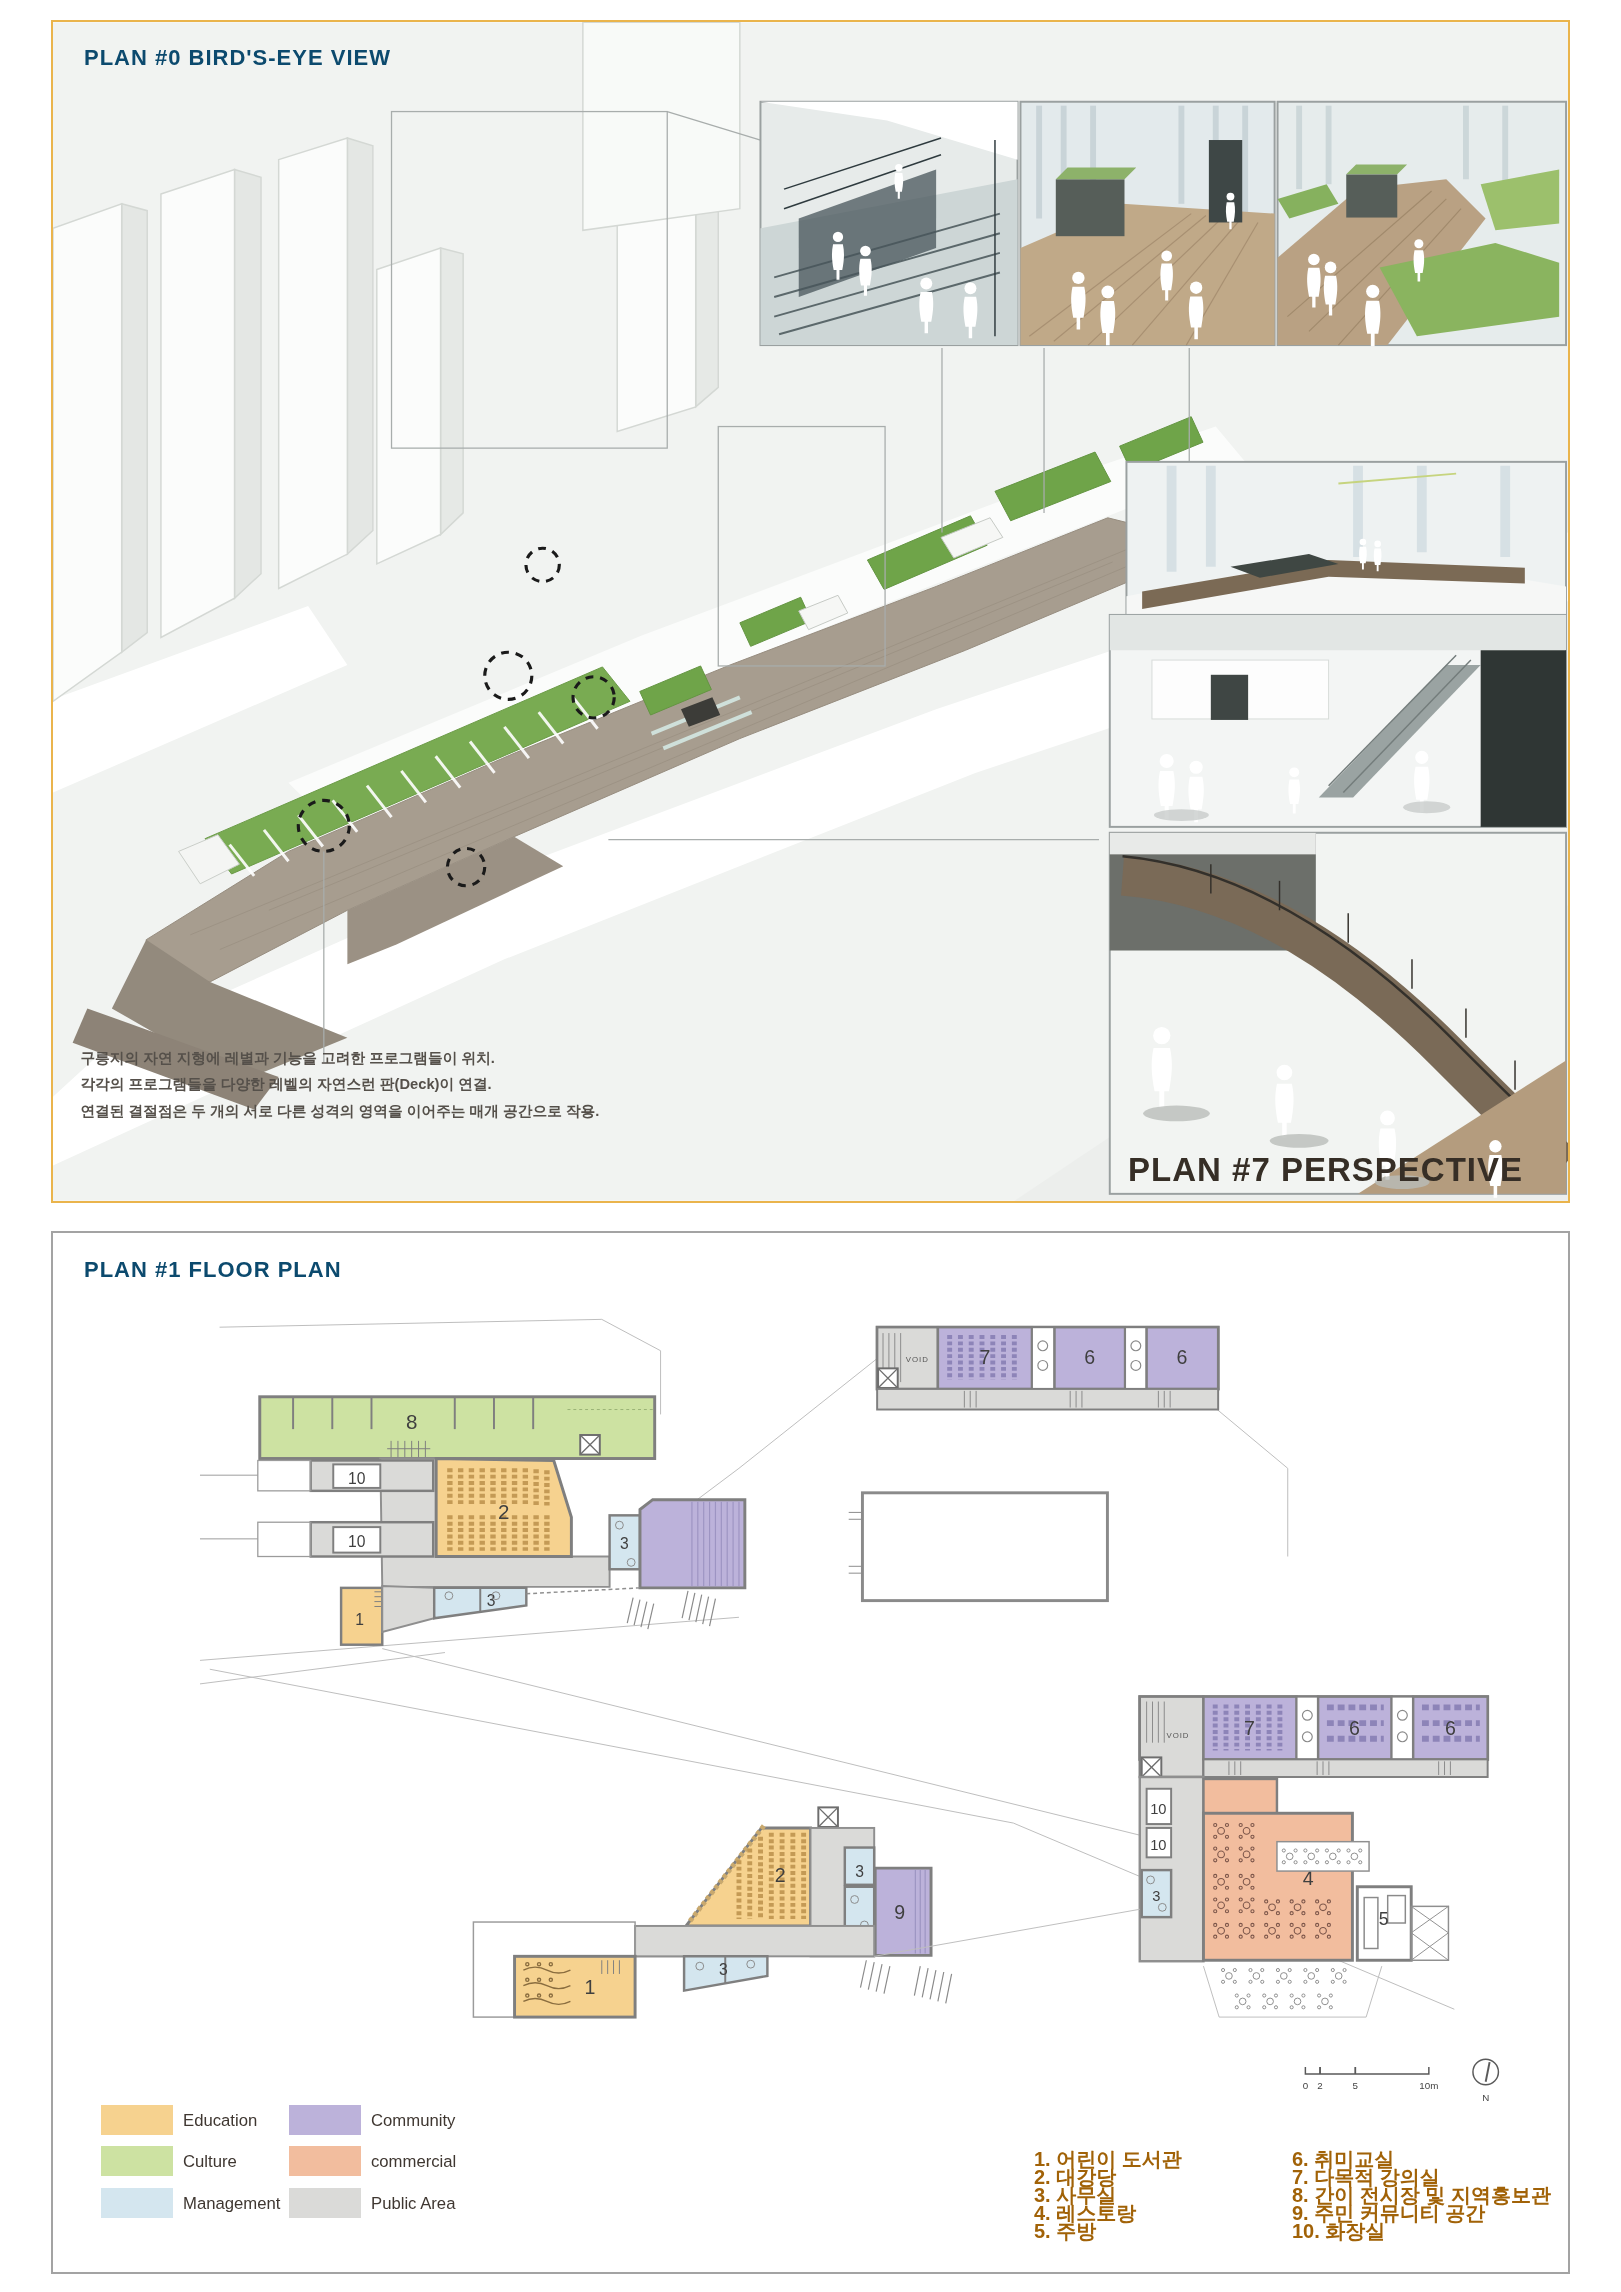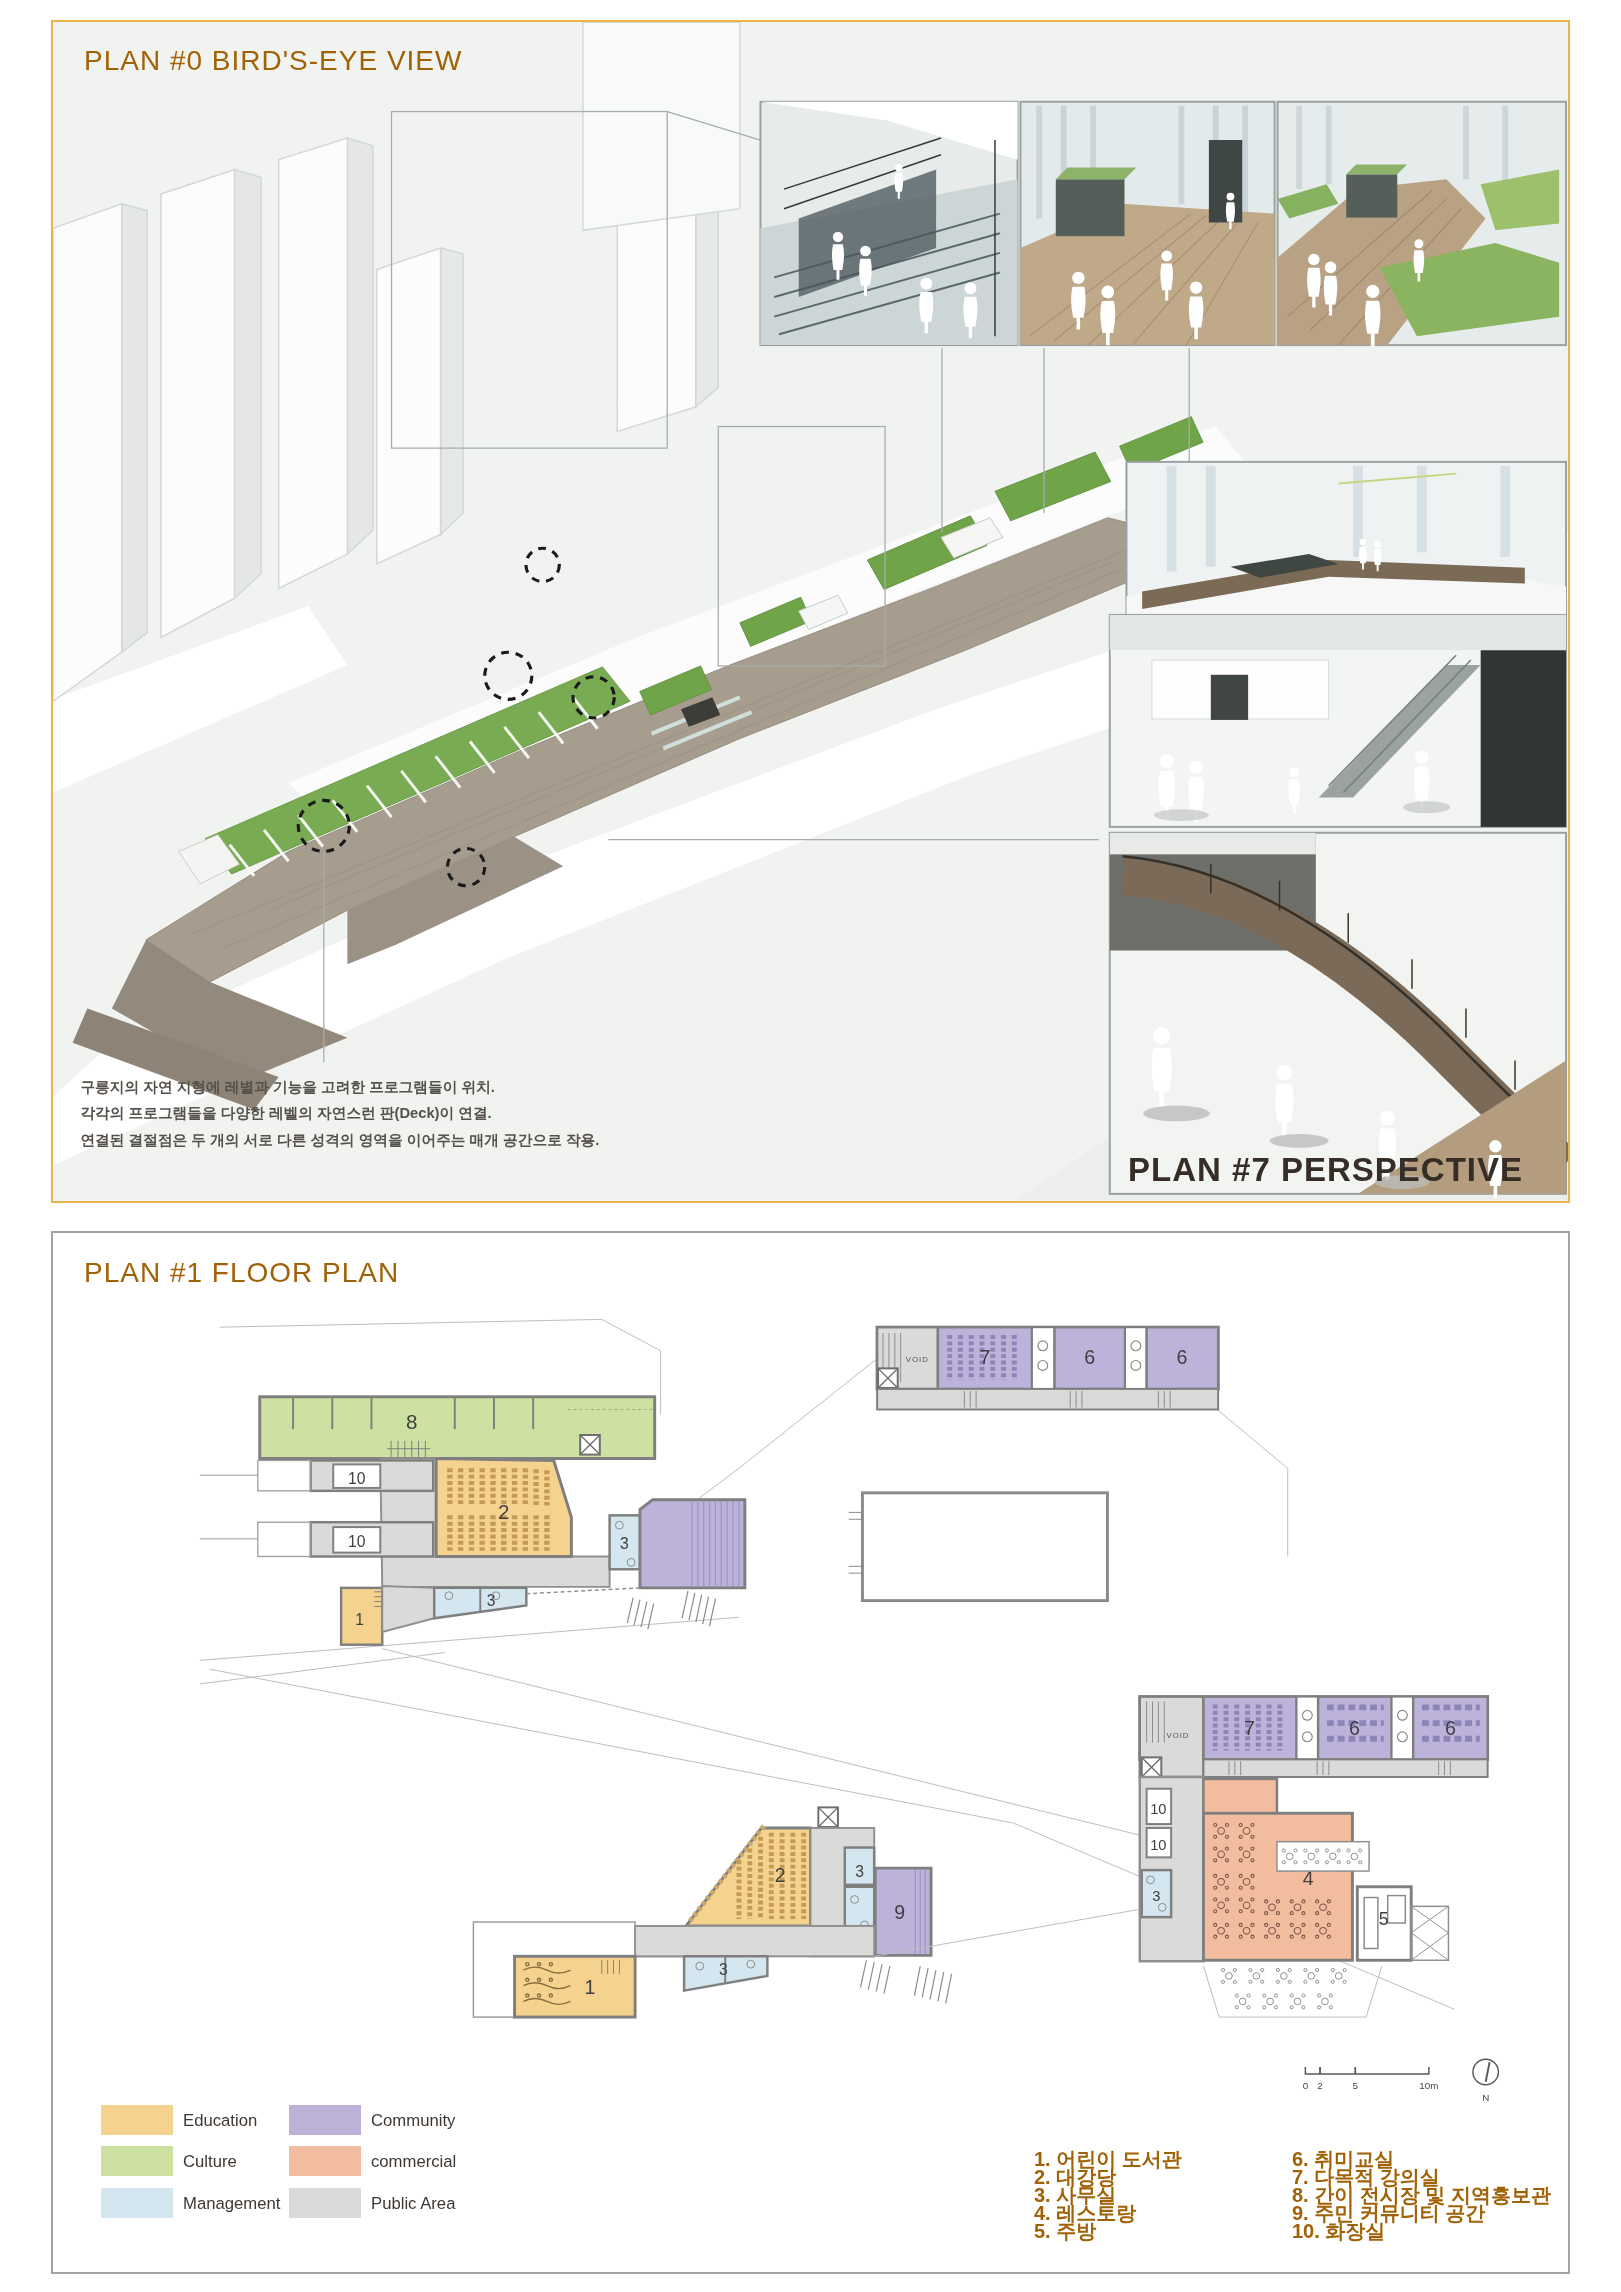--- a/index.html
+++ b/index.html
@@ -1,27 +1,27 @@
 <!DOCTYPE html>
 <html><head>
 <meta charset="utf-8">
 <style>
   html,body{margin:0;padding:0;background:#fff;}
   .page{position:relative;width:1621px;height:2293px;background:#fff;overflow:hidden;
         font-family:"Liberation Sans",sans-serif;}
   .panel{position:absolute;background:#fff;box-sizing:border-box;}
   .panel-top{left:51px;top:19.6px;width:1519px;height:1183px;border:2.9px solid #eab44c;}
   .panel-bottom{left:51px;top:1231px;width:1519px;height:1043px;border:2px solid #a3a3a3;padding-left:8px;}
-  .panel-title{position:absolute;left:31px;top:23.5px;font-size:28px;font-weight:normal;
-               letter-spacing:1px;color:#a16207;z-index:30;white-space:nowrap;}
+  .panel-title{position:absolute;left:31px;top:23.5px;font-size:22px;font-weight:bold;
+               letter-spacing:1px;color:#0c4a6e;z-index:30;white-space:nowrap;}
   .fillsvg{position:absolute;left:0;top:0;width:100%;height:100%;}
   .cap{position:absolute;color:#55504a;font-size:14.7px;font-weight:600;line-height:26.5px;z-index:25;}
   .cap-top{left:755px;top:321px;width:686px;text-align:center;line-height:19.6px;}
   .cap-mid{left:549px;top:829px;width:496px;text-align:right;}
-  .cap-bottom{left:27.4px;top:1052px;width:549px;text-align:left;}
+  .cap-bottom{left:27.4px;top:1023px;width:549px;text-align:left;}
   .persp-label{position:absolute;right:45px;top:1129px;font-size:33px;font-weight:bold;
                letter-spacing:1px;color:#362e26;z-index:26;}
   .legend-item{position:absolute;height:31px;z-index:20;}
   .legend-swatch{position:absolute;left:0;top:0;width:72px;height:30px;display:block;}
   .legend-label{position:absolute;left:82px;top:5.9px;font-size:16.7px;color:#3f3731;white-space:nowrap;}
   .room-list{position:absolute;z-index:20;color:#a16207;font-size:20px;font-weight:600;line-height:18px;}
   .room-list div{white-space:nowrap;}
   svg text{font-family:"Liberation Sans",sans-serif;}
 </style>
 </head>

